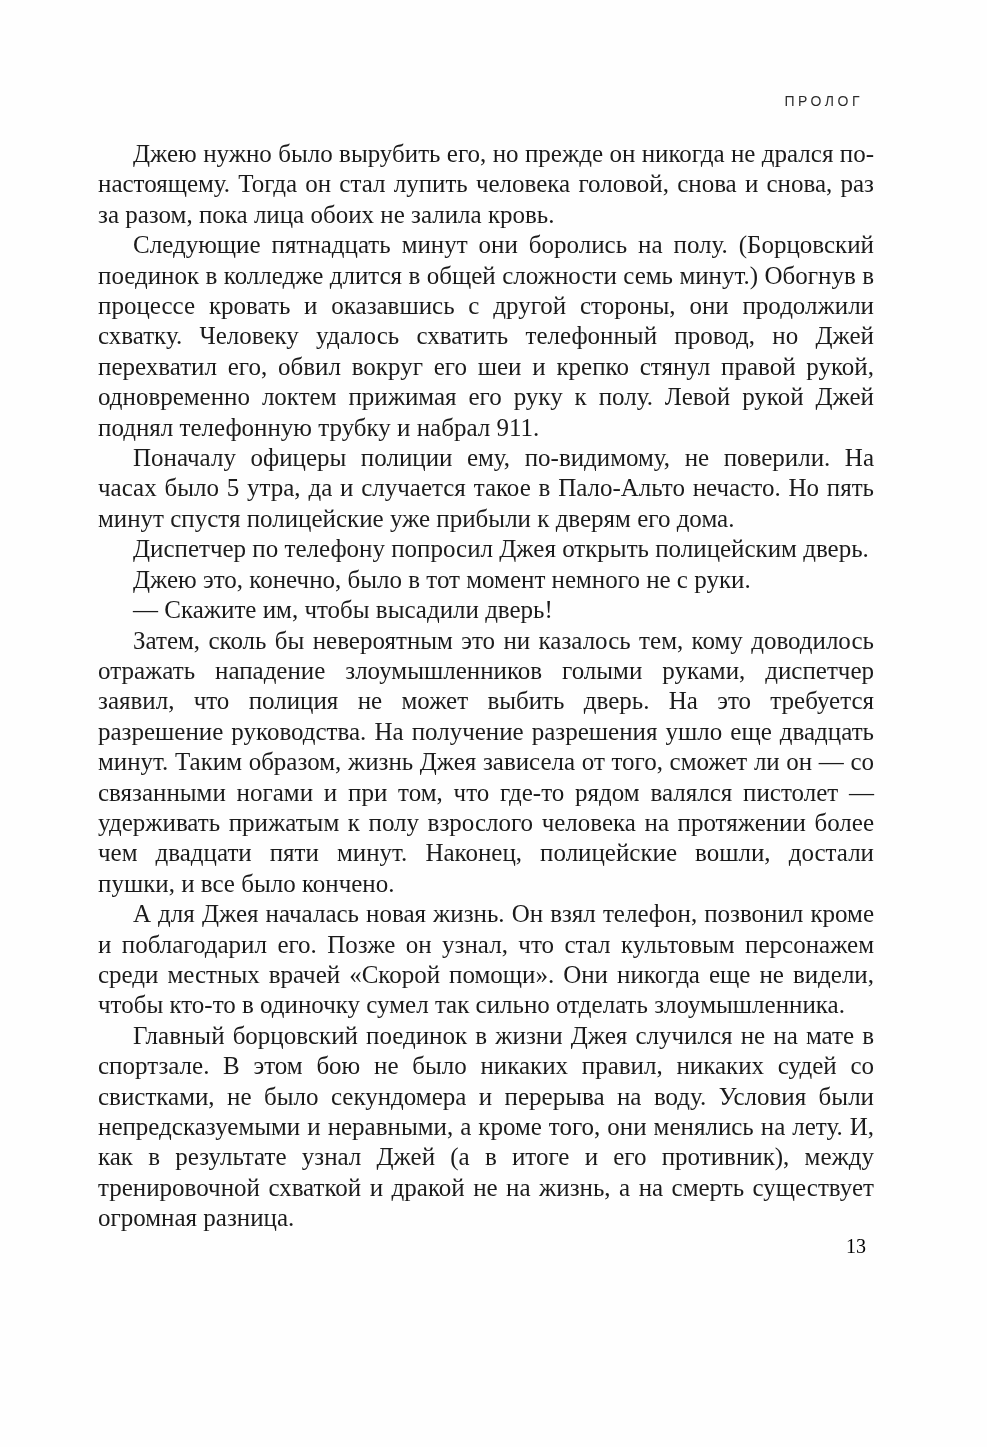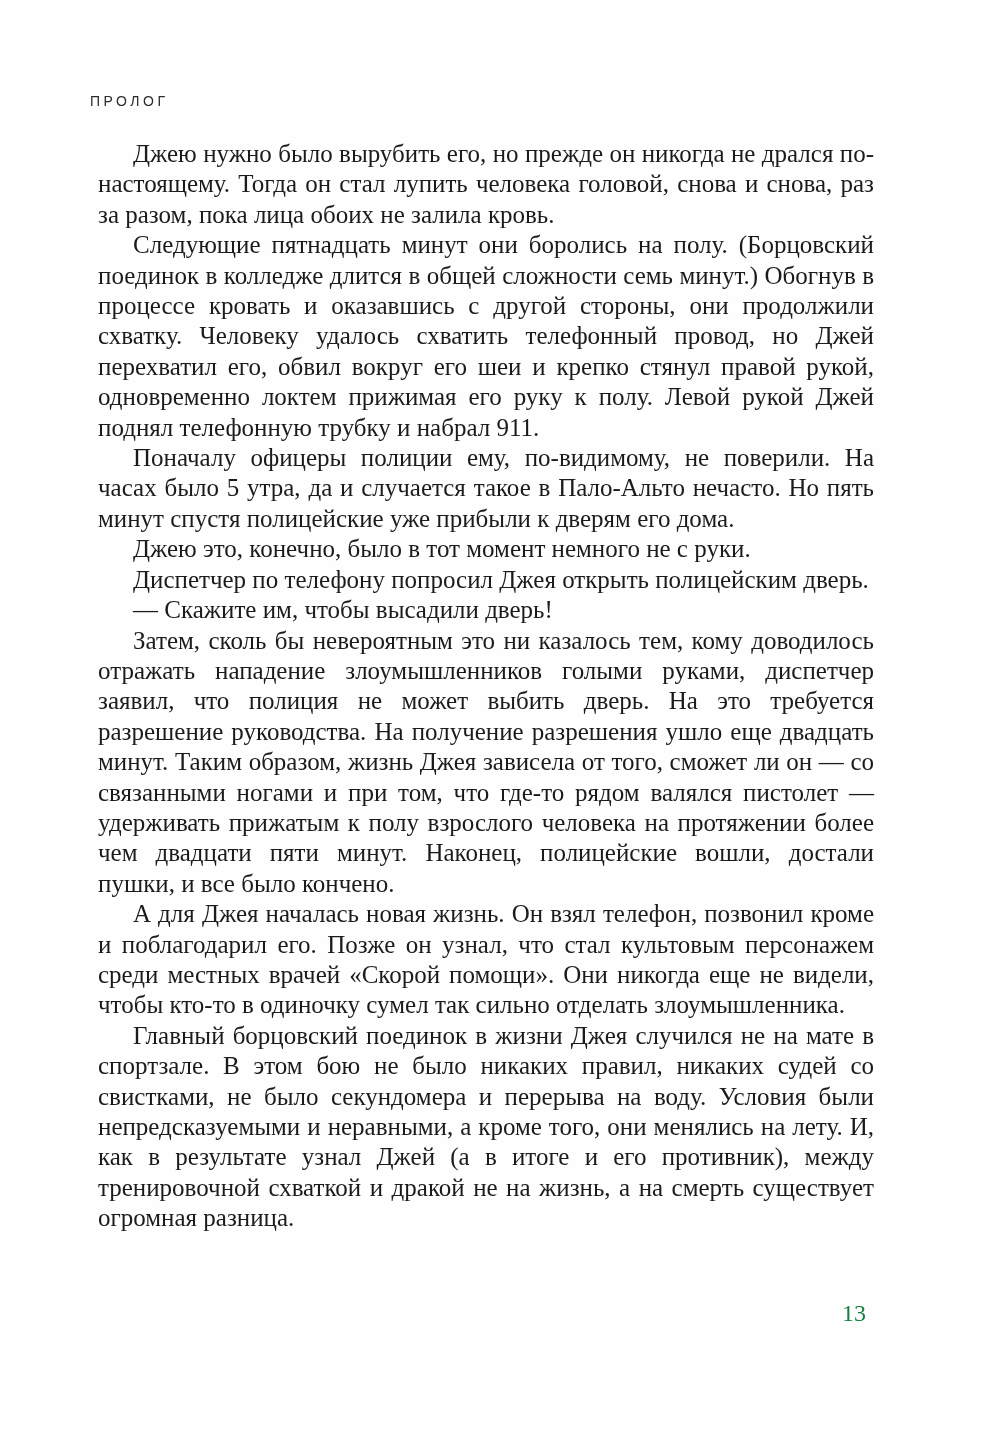--- a/index.html
+++ b/index.html
@@ -14,21 +14,21 @@
     background: #fefefe;
     font-family: "Liberation Serif", serif;
     color: #1b1b1b;
     overflow: hidden;
   }
   .running-header {
     position: absolute;
     top: 93px;
     left: 90px;
     width: 773px;
-    text-align: left;
+    text-align: right;
     font-family: "Liberation Sans", sans-serif;
     font-size: 14px;
     letter-spacing: 3.5px;
     color: #2b2b2b;
   }
   .body-text {
     position: absolute;
     top: 139px;
     left: 98px;
     width: 776px;
@@ -37,41 +37,41 @@
     text-align: justify;
     text-justify: inter-word;
   }
   .body-text p {
     margin: 0;
     padding: 0;
     text-indent: 35px;
   }
   .page-number {
     position: absolute;
-    top: 1300px;
+    top: 1235px;
     left: 90px;
     width: 776px;
     text-align: right;
-    font-size: 24px;
-    color: #15803d;
+    font-size: 20px;
+    color: #000000;
   }
 </style>
 </head>
 <body>
 
 <div class="page">
 
   <div class="running-header">ПРОЛОГ</div>
 
   <div class="body-text">
     <p>Джею нужно было вырубить его, но прежде он никогда не дрался по-настоящему. Тогда он стал лупить человека головой, снова и снова, раз за разом, пока лица обоих не залила кровь.</p>
     <p>Следующие пятнадцать минут они боролись на полу. (Борцовский поединок в колледже длится в общей сложности семь минут.) Обогнув в процессе кровать и оказавшись с другой стороны, они продолжили схватку. Человеку удалось схватить телефонный провод, но Джей перехватил его, обвил вокруг его шеи и крепко стянул правой рукой, одновременно локтем прижимая его руку к полу. Левой рукой Джей поднял телефонную трубку и набрал 911.</p>
     <p>Поначалу офицеры полиции ему, по-видимому, не поверили. На часах было 5 утра, да и случается такое в Пало-Альто нечасто. Но пять минут спустя полицейские уже прибыли к дверям его дома.</p>
+    <p>Диспетчер по телефону попросил Джея открыть полицейским дверь.</p>
     <p>Джею это, конечно, было в тот момент немного не с руки.</p>
-    <p>Диспетчер по телефону попросил Джея открыть полицейским дверь.</p>
     <p>—  Скажите им, чтобы высадили дверь!</p>
     <p>Затем, сколь бы невероятным это ни казалось тем, кому доводилось отражать нападение злоумышленников голыми руками, диспетчер заявил, что полиция не может выбить дверь. На это требуется разрешение руководства. На получение разрешения ушло еще двадцать минут. Таким образом, жизнь Джея зависела от того, сможет ли он — со связанными ногами и при том, что где-то рядом валялся пистолет — удерживать прижатым к полу взрослого человека на протяжении более чем двадцати пяти минут. Наконец, полицейские вошли, достали пушки, и все было кончено.</p>
     <p>А для Джея началась новая жизнь. Он взял телефон, позвонил кроме и поблагодарил его. Позже он узнал, что стал культовым персонажем среди местных врачей «Скорой помощи». Они никогда еще не видели, чтобы кто-то в одиночку сумел так сильно отделать злоумышленника.</p>
     <p>Главный борцовский поединок в жизни Джея случился не на мате в спортзале. В этом бою не было никаких правил, никаких судей со свистками, не было секундомера и перерыва на воду. Условия были непредсказуемыми и неравными, а кроме того, они менялись на лету. И, как в результате узнал Джей (а в итоге и его противник), между тренировочной схваткой и дракой не на жизнь, а на смерть существует огромная разница.</p>
   </div>
 
   <div class="page-number">13</div>
 
 </div>
 

